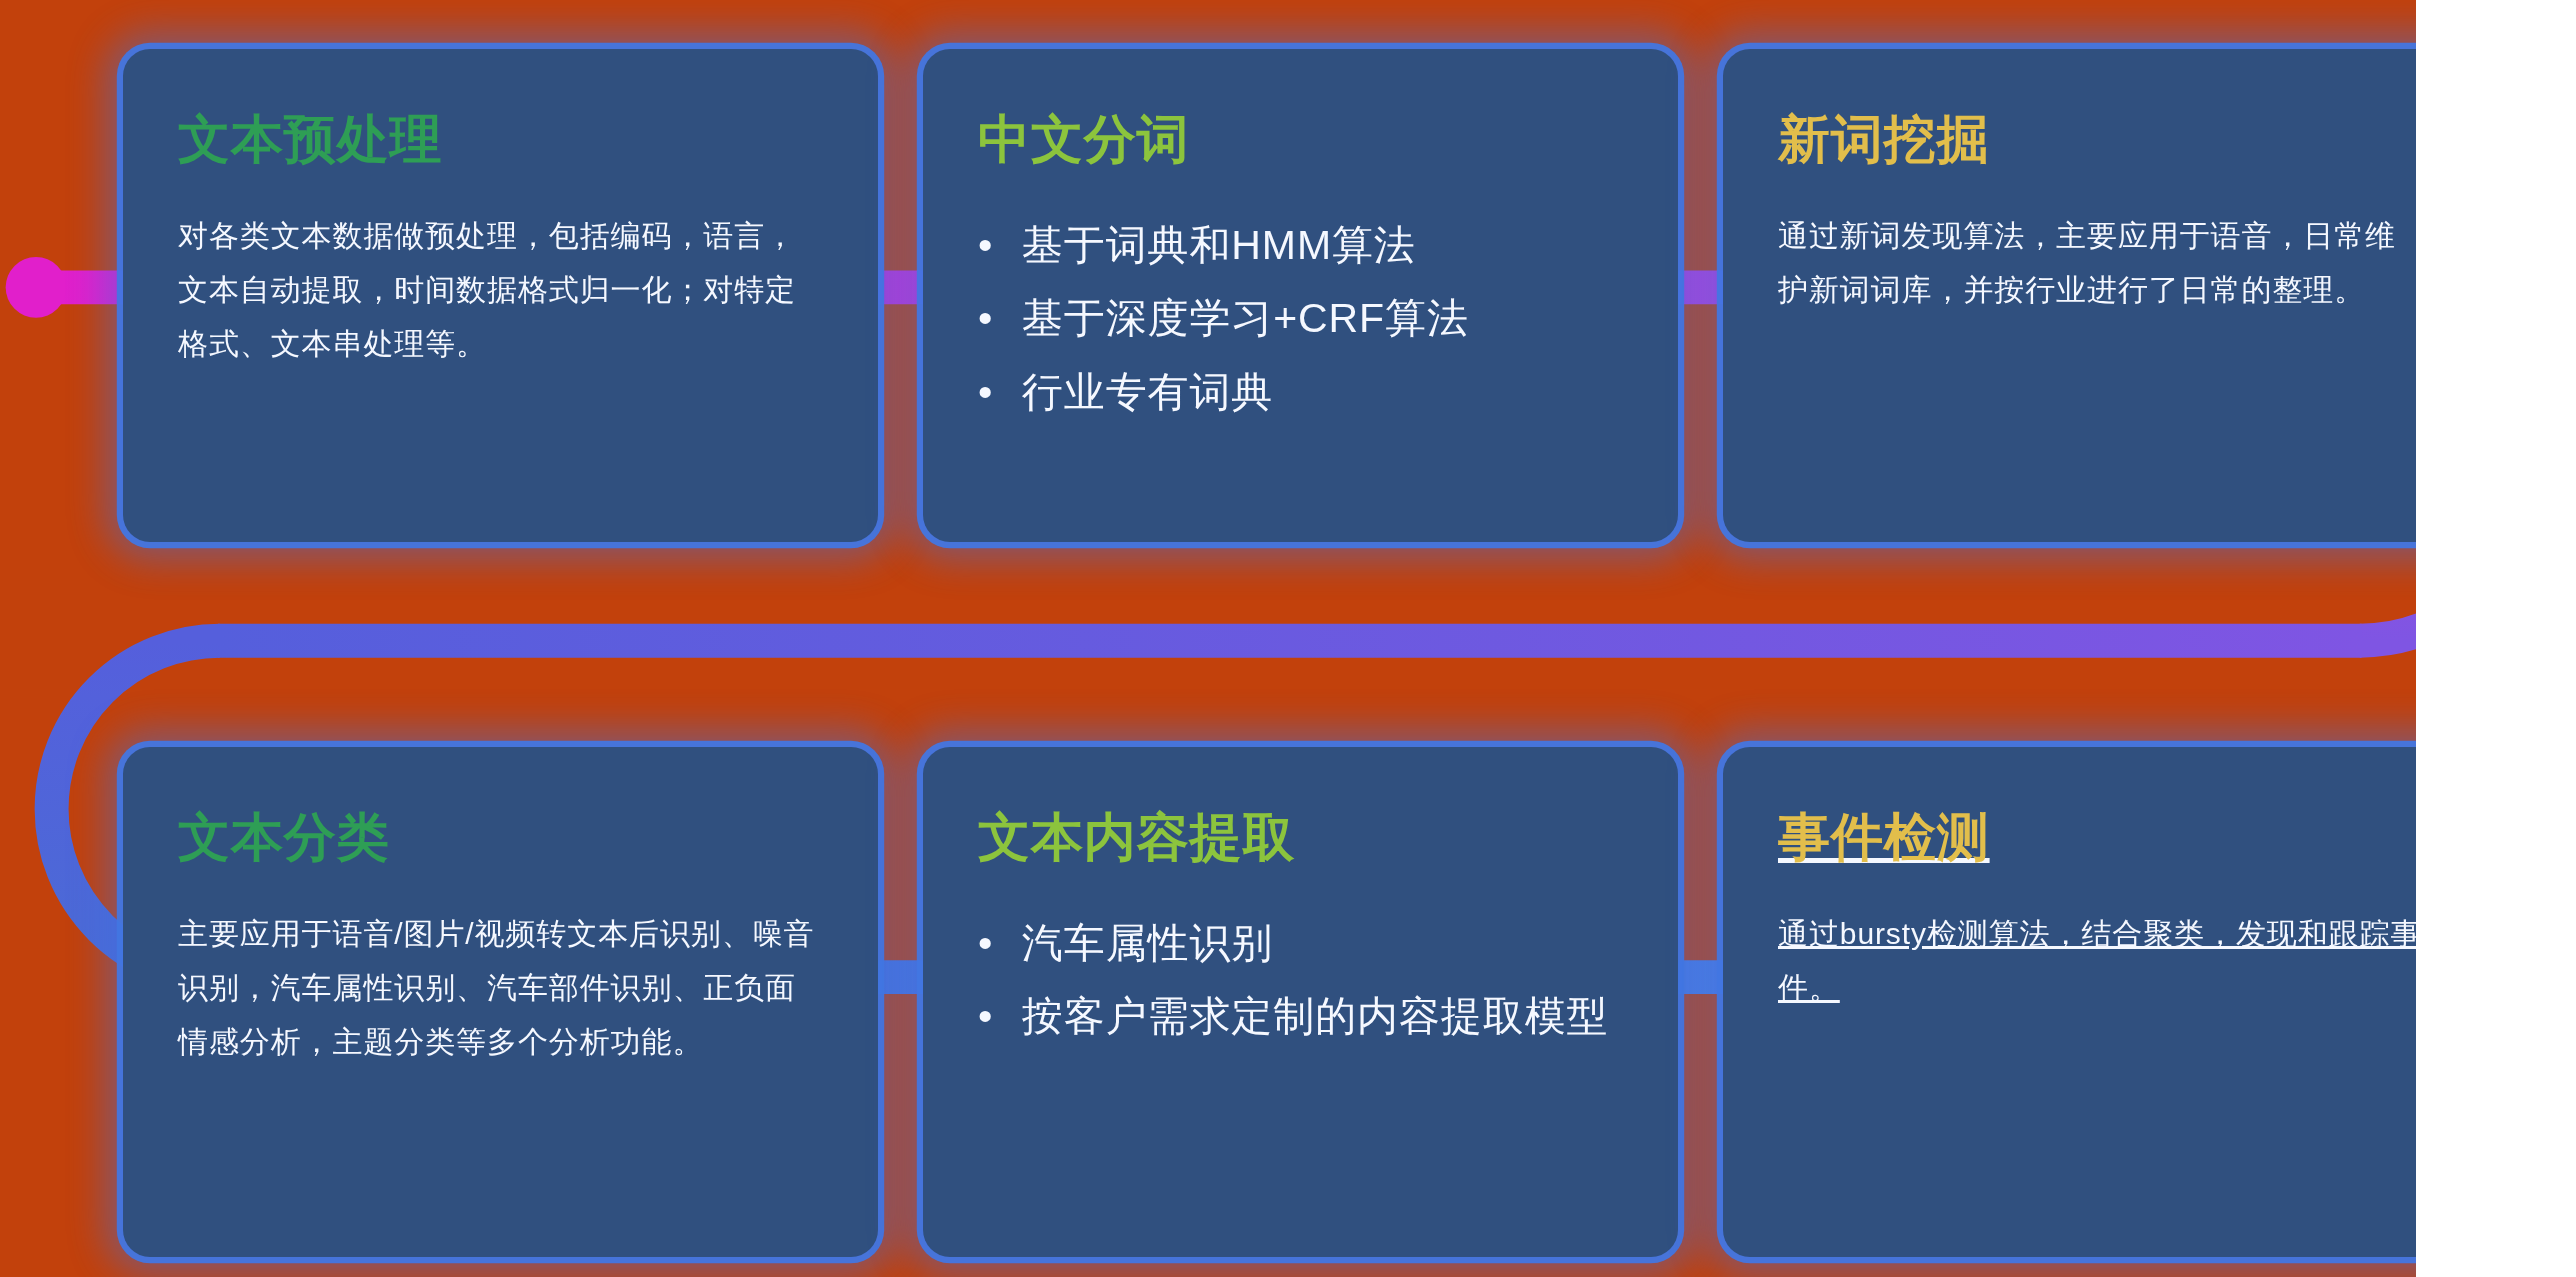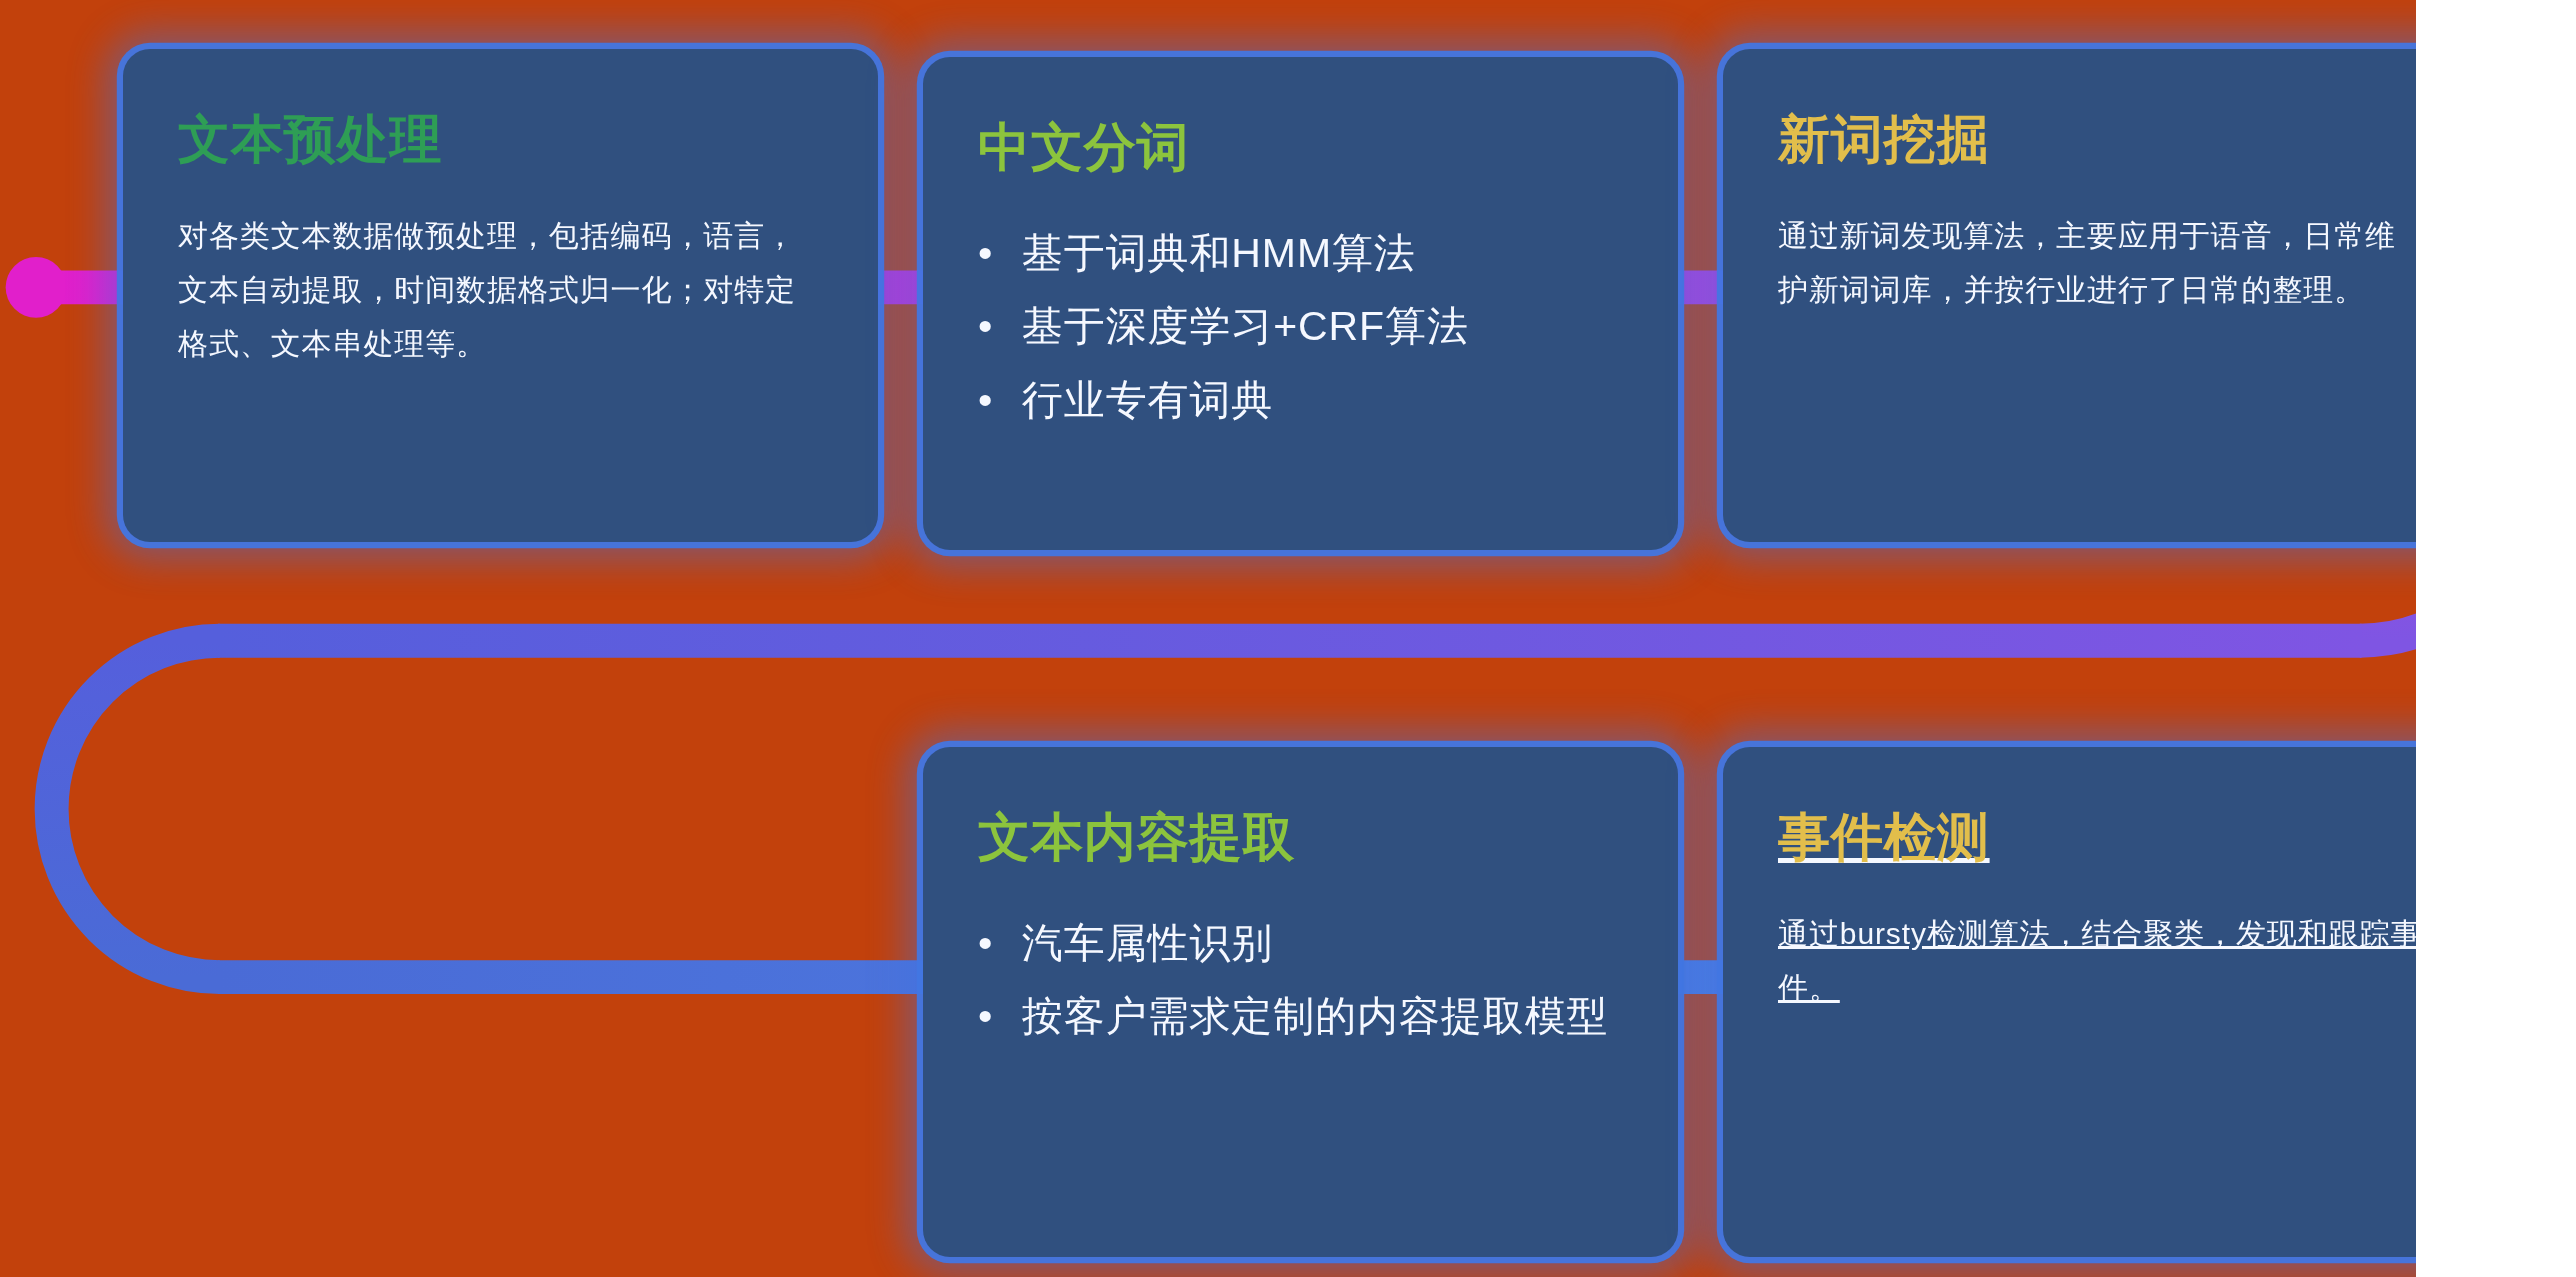--- a/index.html
+++ b/index.html
@@ -28,21 +28,21 @@
     background: #30507F;
     border-radius: 27px;
     box-shadow:
       0 0 0 6.2px rgba(66, 118, 226, 0.95),
       0 0 36px 18px rgba(62, 112, 224, 0.45);
     padding: 45px 55px;
     box-sizing: border-box;
     color: #F5F8FF;
   }
   .card-0 { left: 123px;  top: 49px;  height: 493px; }
-  .card-1 { left: 923px; top: 49px;  height: 493px; margin-top: 8px; }
+  .card-1 { left: 923px; top: 49px;  height: 493px; }
   .card-2 { left: 1723px; top: 49px;  height: 493px; }
   .card-3 { left: 123px;  top: 747px; height: 510px; }
   .card-4 { left: 923px; top: 747px; height: 510px; }
   .card-5 { left: 1723px; top: 747px; height: 510px; text-decoration: underline; }
   .card-title {
     font-size: 52px;
     font-weight: 700;
     margin: 10.7px 0 34px 0;
     letter-spacing: 0.9px;
   }
@@ -126,20 +126,24 @@
         <span>行业专有词典</span>
       </div>
     </div>
   </div>
 
   <div class="card card-2">
     <div class="card-title" style="color: rgb(226, 190, 75);">新词挖掘</div>
     <div class="card-body">通过新词发现算法，主要应用于语音，日常维护新词词库，并按行业进行了日常的整理。</div>
   </div>
 
+  <div class="card card-3">
+    <div class="card-title" style="color: rgb(46, 158, 85);">文本分类</div>
+    <div class="card-body">主要应用于语音/图片/视频转文本后识别、噪音识别，汽车属性识别、汽车部件识别、正负面情感分析，主题分类等多个分析功能。</div>
+  </div>
 
   <div class="card card-4">
     <div class="card-title" style="color: rgb(140, 196, 61);">文本内容提取</div>
     <div class="bullet-list">
       <div class="bullet-item">
         <span class="bullet-dot">•</span>
         <span>汽车属性识别</span>
       </div>
       <div class="bullet-item">
         <span class="bullet-dot">•</span>

